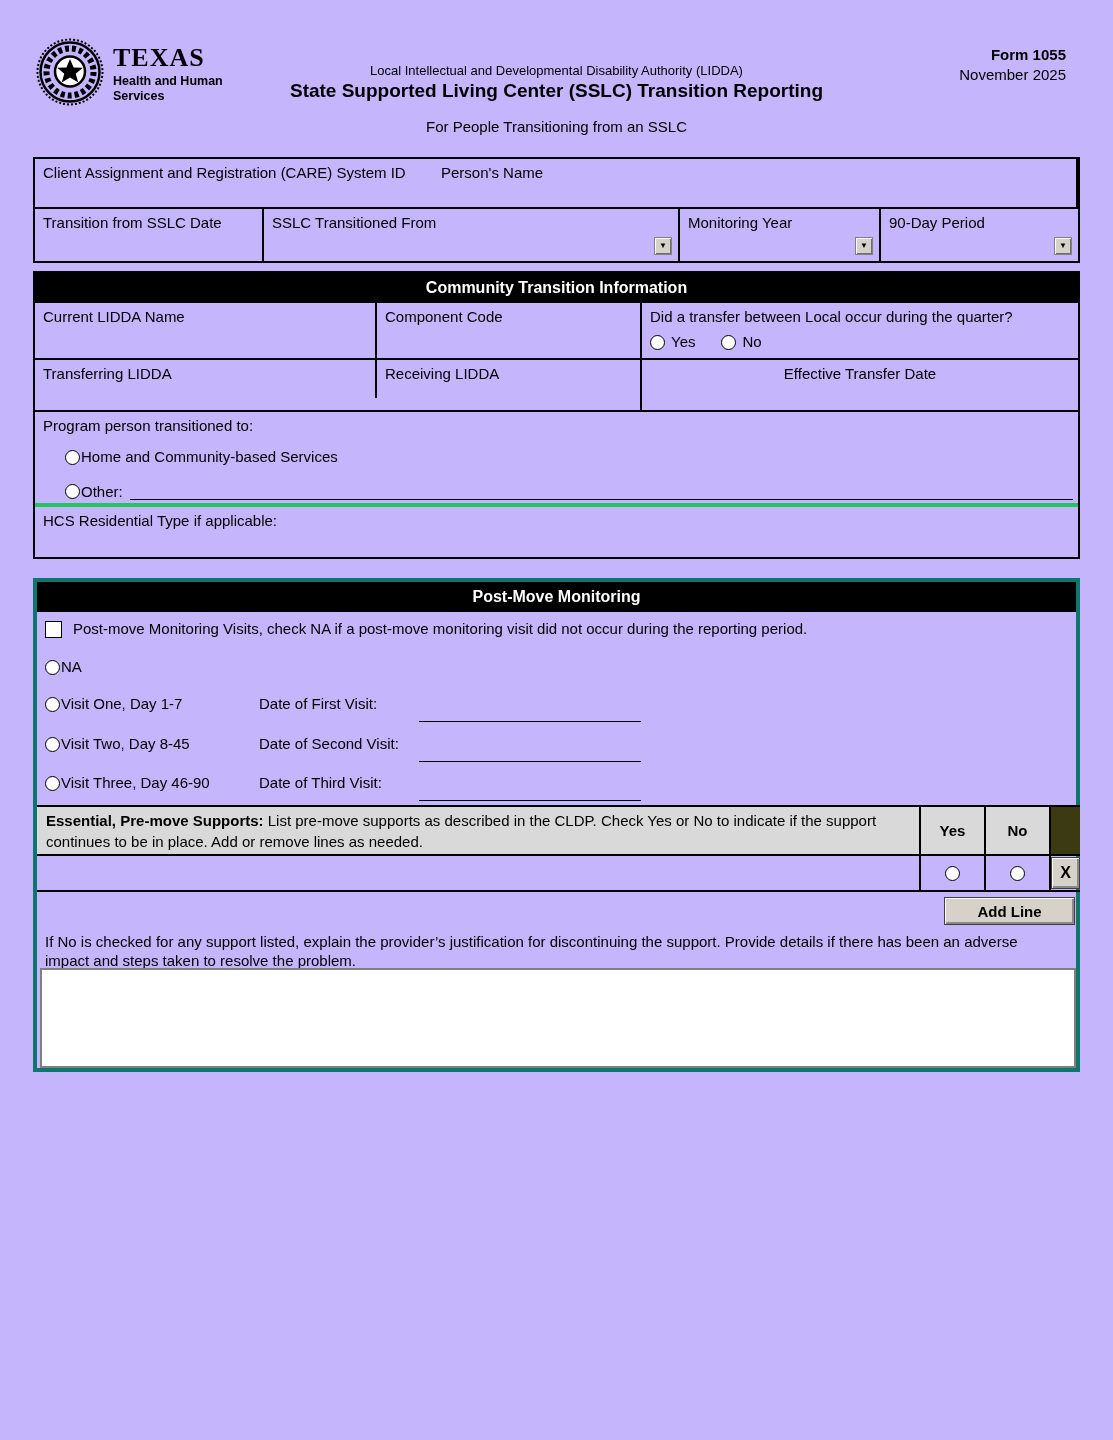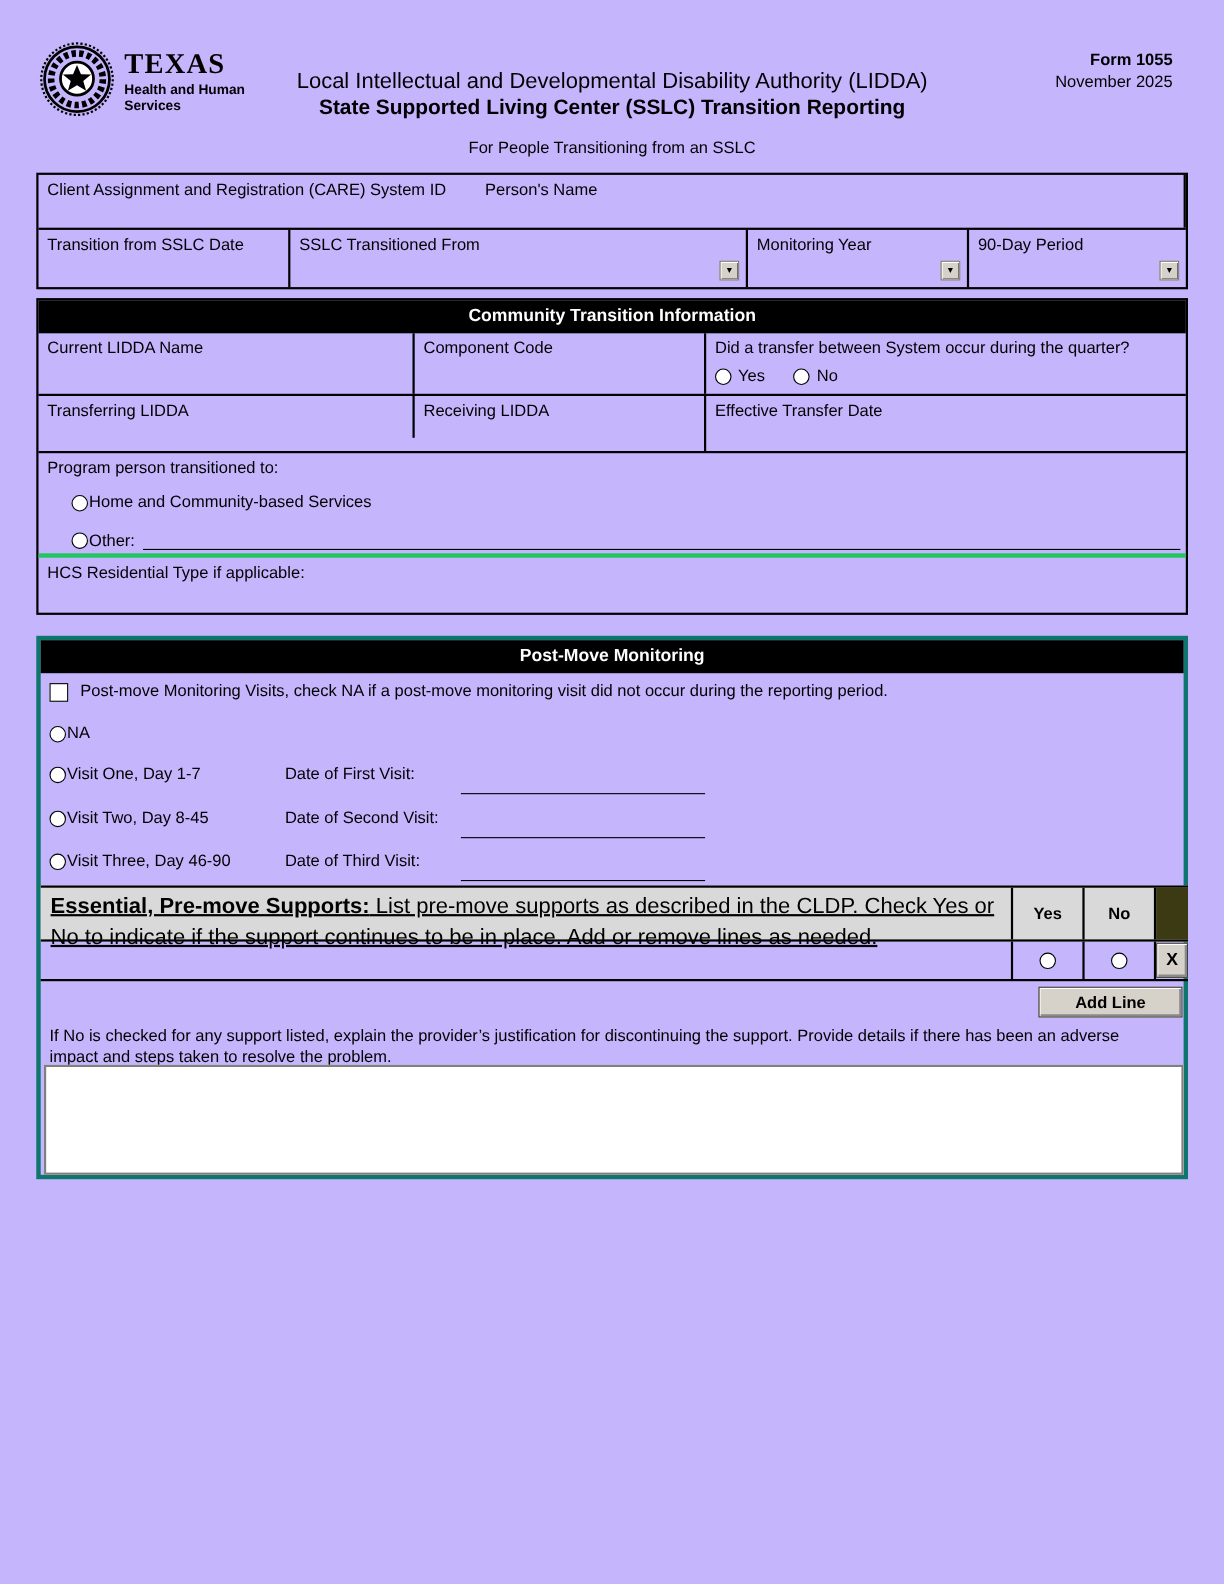--- a/index.html
+++ b/index.html
@@ -68,21 +68,21 @@
       </div>
     </div>
   </div>
 
   <div class="abs" style="right:47px; top:45px; text-align:right; font-size:15px; line-height:1.35;">
     <div style="font-weight:bold;">Form 1055</div>
     <div>November 2025</div>
   </div>
 
   <div class="abs" style="left:0; top:63px; width:1113px; text-align:center;">
-    <div style="font-size:20px;">Local Intellectual and Developmental Disability Authority (LIDDA)</div>
+    <div style="font-size:13px;">Local Intellectual and Developmental Disability Authority (LIDDA)</div>
     <div style="font-size:19px; font-weight:bold; margin-top:2px;">State Supported Living Center (SSLC) Transition Reporting</div>
     <div style="font-size:15px; margin-top:16px;">For People Transitioning from an SSLC</div>
   </div>
 
   <div class="abs" style="left:33px; top:157px; width:1047px; border:2px solid #000;">
     <div class="flexrow" style="border-bottom:2px solid #000;">
       <div class="cell lbl" style="flex:1; height:48px;">
         <span>Client Assignment and Registration (CARE) System ID</span>
       </div>
       <div class="cell lbl vline" style="width:645px; height:48px;">
@@ -111,38 +111,38 @@
   <div class="abs" style="left:33px; top:271px; width:1047px; border:2px solid #000;">
     <div class="hbar">Community Transition Information</div>
     <div class="flexrow" style="border-bottom:2px solid #000;">
       <div class="cell lbl vline" style="width:342px; height:55px;">
         <span>Current LIDDA Name</span>
       </div>
       <div class="cell lbl vline" style="width:265px; height:55px;">
         <span>Component Code</span>
       </div>
       <div class="cell lbl" style="flex:1; height:55px;">
-        <div>Did a transfer between System occur during the quarter?</div>
+        <div>Did a transfer between Local occur during the quarter?</div>
         <div class="radioline" style="margin-top:6px; gap:6px;">
           <span class="radio"></span>
           <span class="lbl">Yes</span>
           <span style="width:14px;"></span>
           <span class="radio"></span>
           <span class="lbl">No</span>
         </div>
       </div>
     </div>
     <div class="flexrow" style="border-bottom:2px solid #000;">
       <div class="cell lbl vline" style="width:342px; height:38px;">
         <span>Transferring LIDDA</span>
       </div>
       <div class="cell lbl vline" style="width:265px; height:50px;">
         <span>Receiving LIDDA</span>
       </div>
-      <div class="cell lbl" style="flex:1; height:44px;">
+      <div class="cell lbl" style="flex:1; height:44px;text-align:center;">
         <span>Effective Transfer Date</span>
       </div>
     </div>
     <div class="cell lbl" style="height:95px; border-bottom:4px solid #22c55e; position:relative;">
       <div>Program person transitioned to:</div>
       <div class="radioline" style="margin:12px 0 0 22px;">
         <span class="radio"></span>
         <span class="lbl">Home and Community-based Services</span>
       </div>
       <div class="radioline" style="margin:16px 0 0 22px;">
@@ -184,21 +184,21 @@
     <div class="abs uline" style="left:382px; top:179px; width:222px;"></div>
 
     <div class="abs radioline" style="left:8px; top:192px;">
       <span class="radio"></span>
       <span class="lbl">Visit Three, Day 46-90</span>
     </div>
     <div class="abs lbl" style="left:222px; top:192px;">Date of Third Visit:</div>
     <div class="abs uline" style="left:382px; top:218px; width:222px;"></div>
 
     <div class="abs flexrow" style="left:0; top:223px; width:1043px; height:51px; background:#d9d9d9; border-top:2px solid #000; border-bottom:2px solid #000;">
-      <div class="vline" style="width:884px; padding:3px 9px; font-size:20px; line-height:1.4;text-decoration:underline;">
+      <div class="vline" style="width:884px; padding:3px 9px; font-size:15px; line-height:1.4;">
         <span style="font-weight:bold;">Essential, Pre-move Supports:</span><span> List pre-move supports as described in the CLDP. Check Yes or No to indicate if the support continues to be in place. Add or remove lines as needed.</span>
       </div>
       <div class="graycol vline" style="width:65px;">Yes</div>
       <div class="graycol vline" style="width:65px;">No</div>
       <div style="flex:1; background:#3b3a12;"></div>
     </div>
 
     <div class="abs flexrow" style="left:0; top:274px; width:1043px; height:36px; border-bottom:2px solid #000;">
       <div class="vline" style="width:884px;"></div>
       <div class="vline" style="width:65px; display:flex; align-items:center; justify-content:center;">

